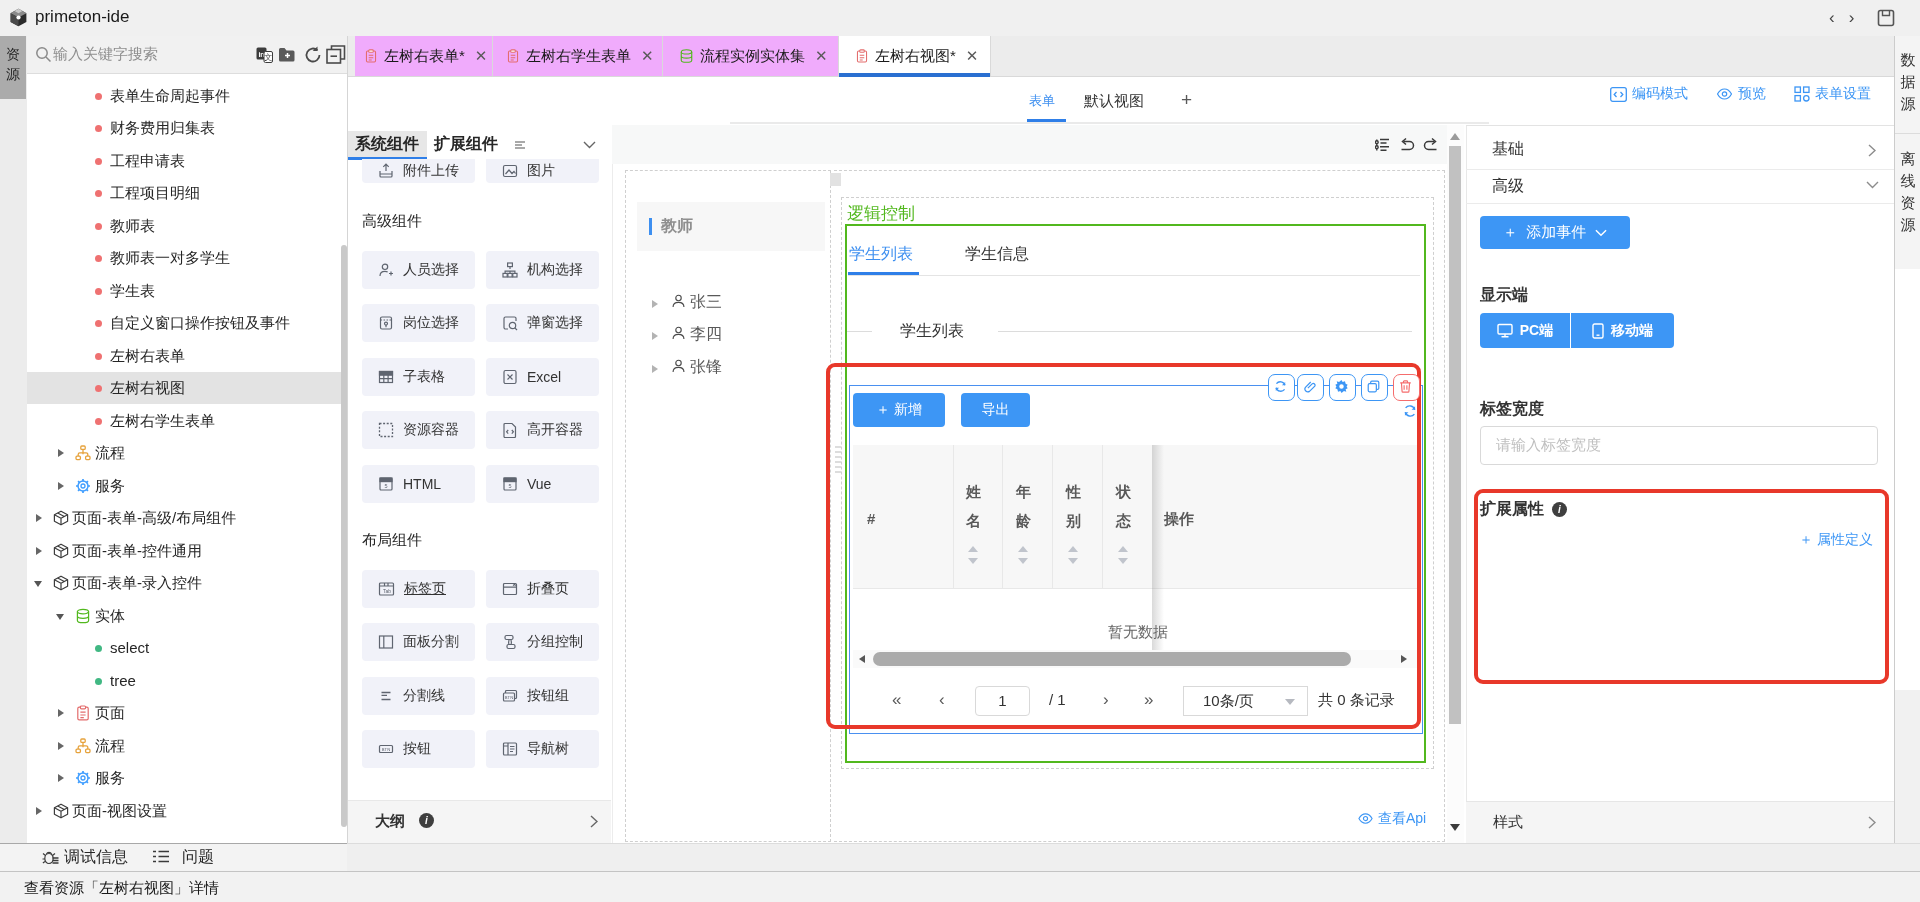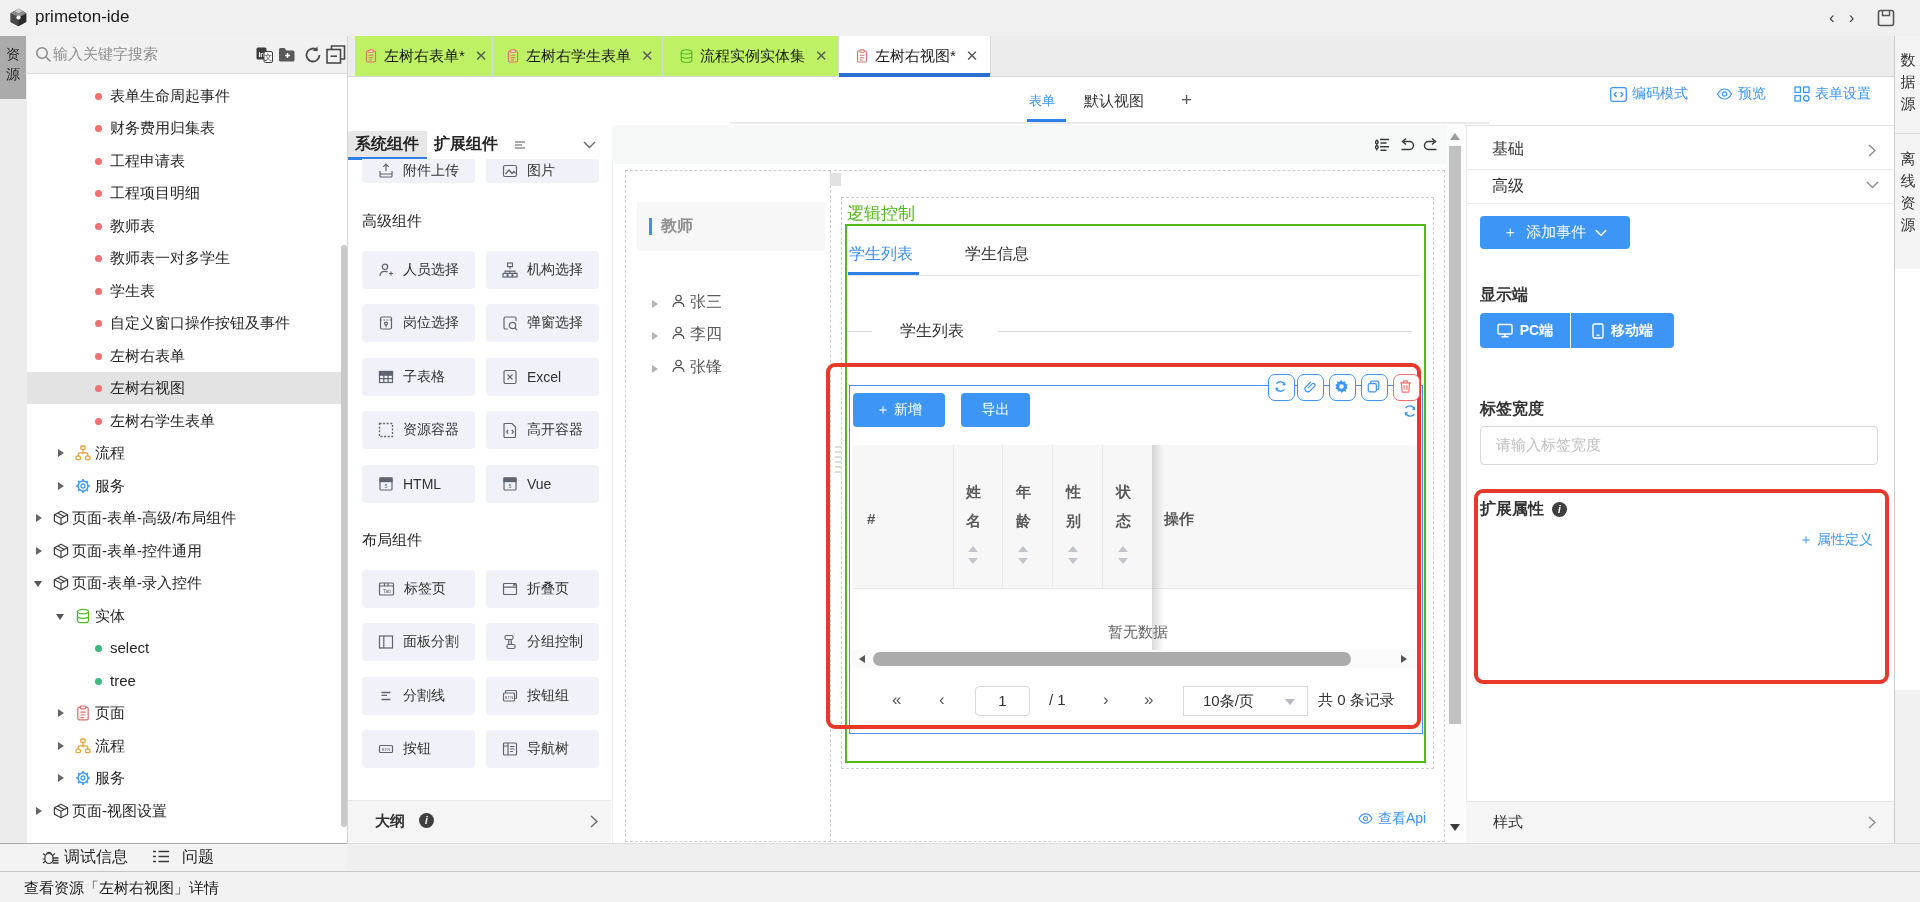--- a/index.html
+++ b/index.html
@@ -19,21 +19,21 @@
 #tree{left:27px;top:74px;width:320px;height:769px;background:#fff;font-size:15px;}
 .trow{position:absolute;left:0;width:320px;height:32px;line-height:32px;color:#262626;}
 .trow .lbl{position:absolute;top:0;}
 .dot{position:absolute;width:7px;height:7px;border-radius:50%;top:13px;}
 .caret{position:absolute;width:0;height:0;}
 .car-r{border-left:6px solid #666;border-top:4.5px solid transparent;border-bottom:4.5px solid transparent;top:12px;}
 .car-d{border-top:6px solid #555;border-left:4.5px solid transparent;border-right:4.5px solid transparent;top:14px;}
 .ticon{position:absolute;top:8px;}
 
 #tabbar{left:348px;top:36px;width:1572px;height:40px;background:#ececec;border-bottom:1px solid #d9d9d9;}
-.dtab{position:absolute;top:0;height:40px;background:#bef264;border-right:1px solid #d9d9d9;font-size:15px;color:#1a1a1a;}
+.dtab{position:absolute;top:0;height:40px;background:#f0abfc;border-right:1px solid #d9d9d9;font-size:15px;color:#1a1a1a;}
 .dtab .x{color:#595959;font-size:15px;margin-left:10px;}
 .dtab.act{background:#fff;}
 .dtab.act:after{content:"";position:absolute;left:0;right:0;bottom:-1px;height:4px;background:#2a6fd1;}
 
 #toolbar{left:348px;top:77px;width:1572px;height:48px;background:#fff;}
 .blu{color:#3d96f5;}
 
 #palette{left:347px;top:125px;width:265px;height:718px;background:#fff;border-right:1px solid #ececec;}
 .pbtn{position:absolute;width:113px;height:38px;background:#f1f2f9;border-radius:4px;font-size:14px;color:#333;}
 .pbtn .ic{margin:0 9px 0 16px;}
@@ -472,21 +472,21 @@
       <svg class="ic" width="16" height="16" viewBox="0 0 16 16">
         <g stroke="#5f6570" fill="none" stroke-width="1.2">
           <rect x="2" y="2" width="12" height="12" rx="1"></rect>
           <rect x="2" y="2" width="12" height="3.6" fill="#5f6570"></rect>
           <text x="8" y="12" font-size="5.5" fill="#5f6570" stroke="none" text-anchor="middle">5</text>
         </g>
       </svg>
       <span>Vue</span>
     </div>
 <span class="sect" style="top:406px;">布局组件</span>
-<div class="pbtn flex" style="left:15px;top:445px;">
+<div class="pbtn flex" style="left:15px;top:445px;text-decoration:underline;">
       <svg class="ic" width="17" height="16" viewBox="0 0 17 16">
         <g fill="none" stroke="#5f6570" stroke-width="1.2">
           <path d="M1.5 5 V3 a1 1 0 0 1 1-1 h4 v3 M6.5 2 h3.5 v3 M10 2 h4.5 a1 1 0 0 1 1 1 v10 a1 1 0 0 1 -1 1 h-12 a1 1 0 0 1 -1 -1 V5 h14"></path>
           <text x="5" y="11.8" font-size="5" fill="#5f6570" stroke="none">Tab</text>
         </g>
       </svg>
       <span>标签页</span>
     </div>
 <div class="pbtn flex" style="left:139px;top:445px;">
       <svg class="ic" width="16" height="16" viewBox="0 0 16 16">

